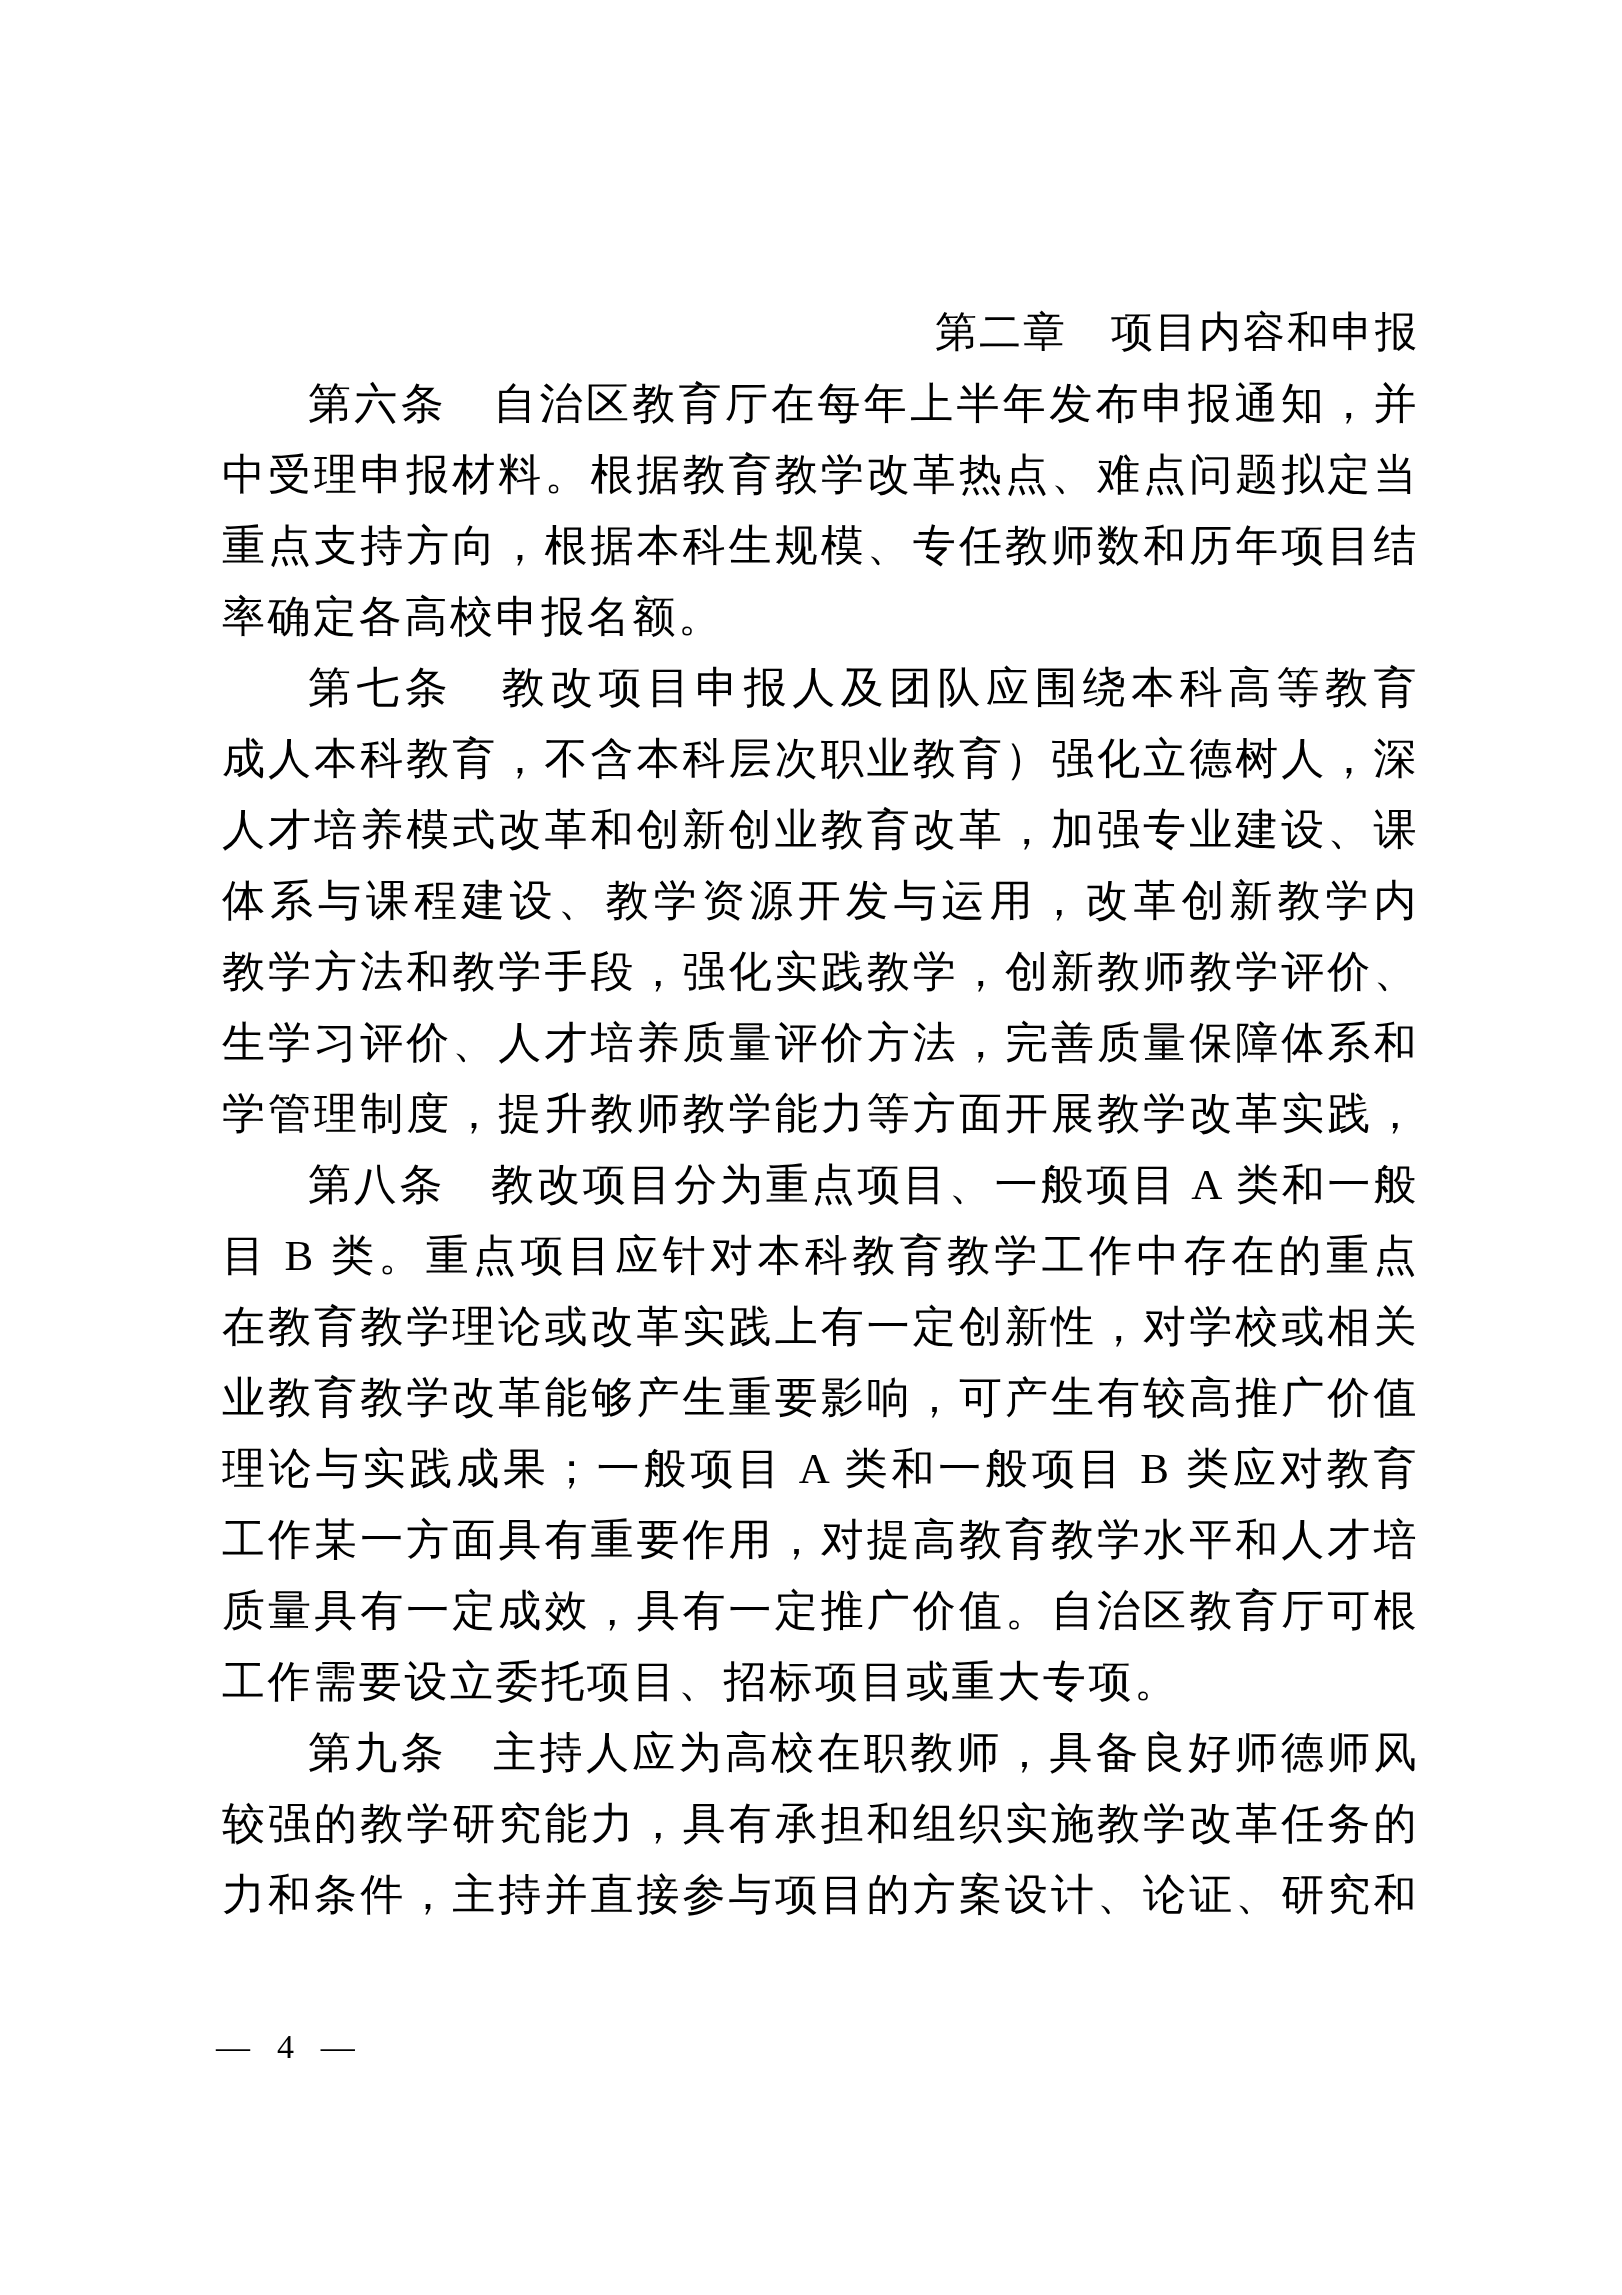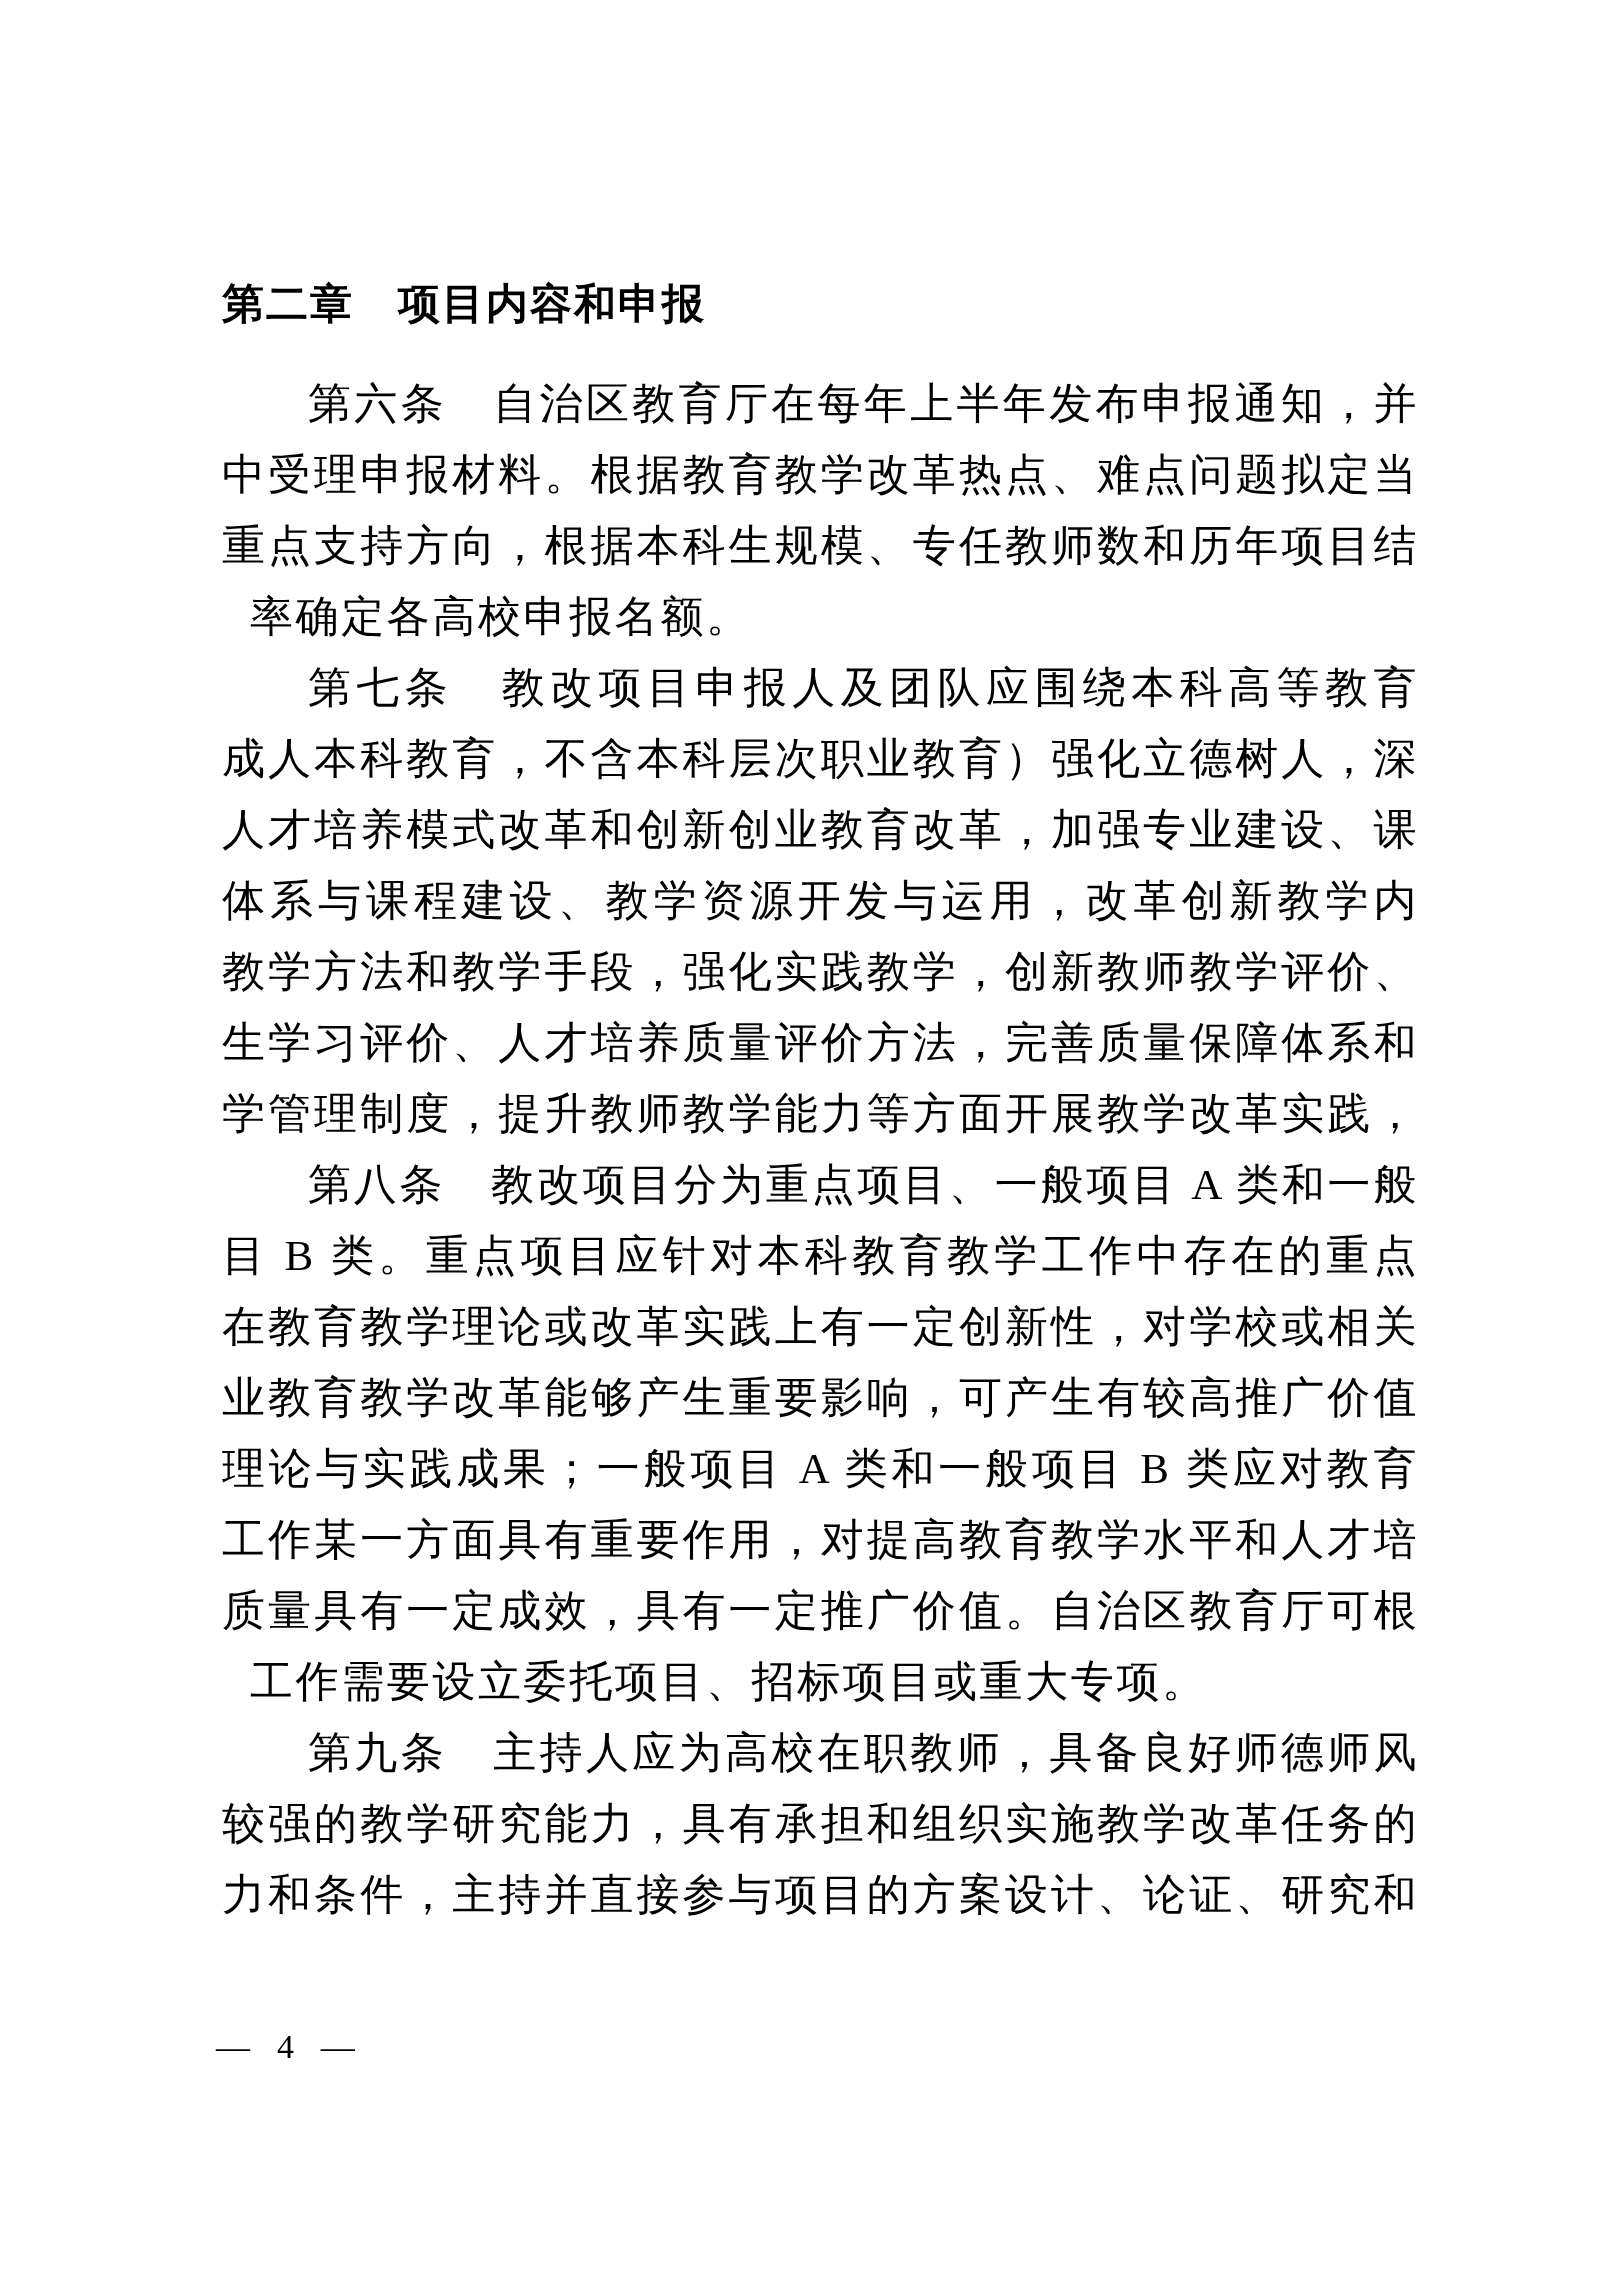--- a/index.html
+++ b/index.html
@@ -11,26 +11,26 @@
     position: relative;
     width: 1623px;
     height: 2295px;
     background: #ffffff;
     color: #000000;
     overflow: hidden;
     font-family: "Liberation Serif", "DejaVu Serif", serif;
   }
   .chapter-title {
     position: absolute;
-    top: 280px;
+    top: 308px;
     left: 222px;
     width: 1197px;
-    text-align: left;
+    text-align: right;
     font-family: "Liberation Sans", "DejaVu Sans", sans-serif;
-    font-weight: 700;
+    font-weight: 400;
     font-size: 42px;
     line-height: 47px;
     letter-spacing: 2px;
     white-space: pre;
   }
   .body-text {
     position: absolute;
     top: 368px;
     left: 222px;
     width: 1197px;
@@ -46,21 +46,20 @@
     text-align-last: justify;
     white-space: pre-wrap;
     overflow: hidden;
   }
   .line.indent {
     padding-left: 86px;
   }
   .line.para-end {
     text-align: center;
     text-align-last: left;
-    margin-left: 28px;
   }
   .page-number {
     position: absolute;
     top: 2027px;
     left: 216px;
     font-size: 34px;
     line-height: 39px;
     letter-spacing: 9.2px;
     white-space: pre;
   }

